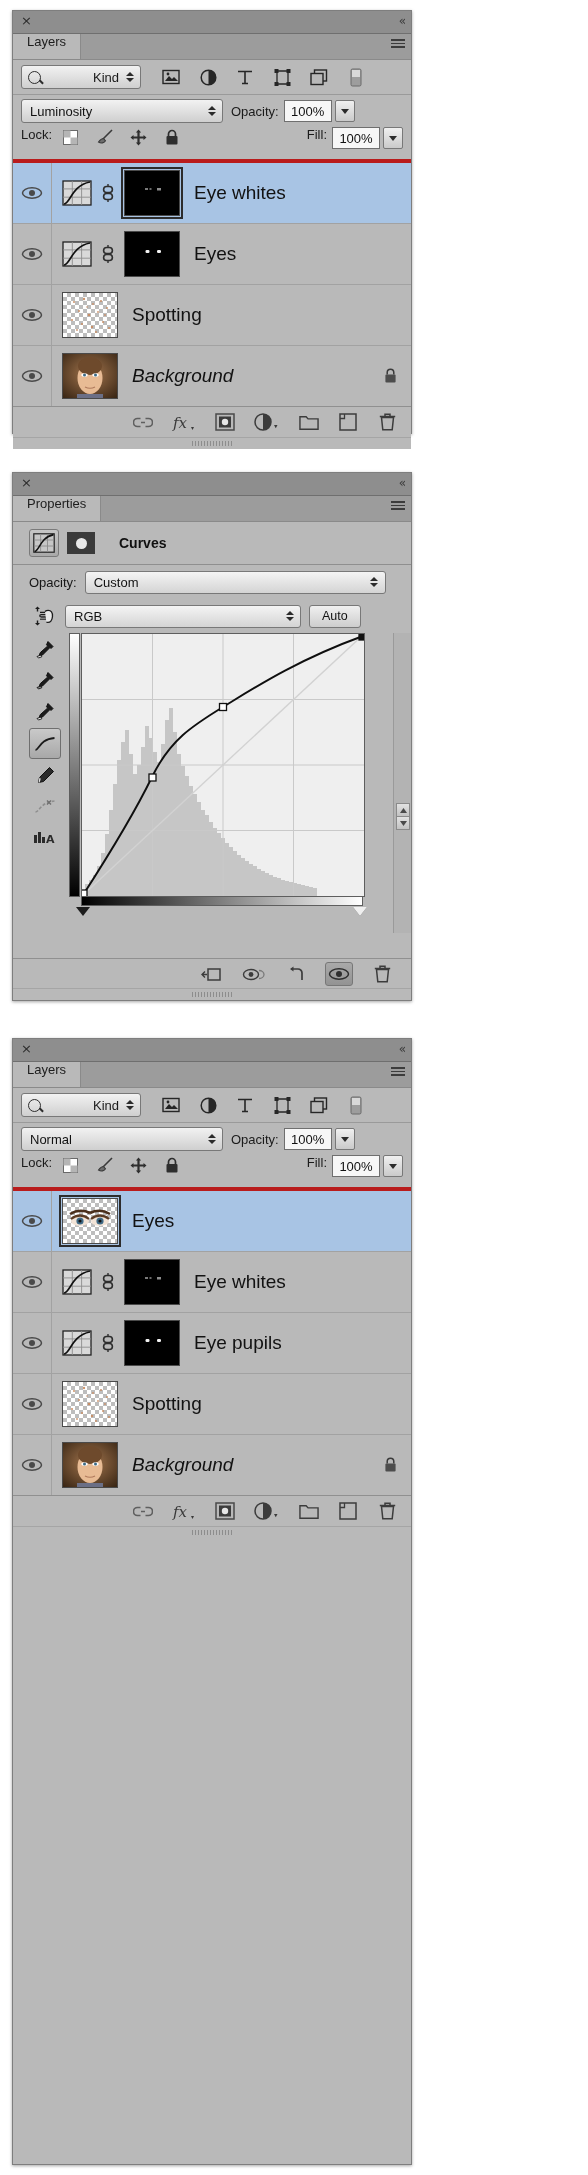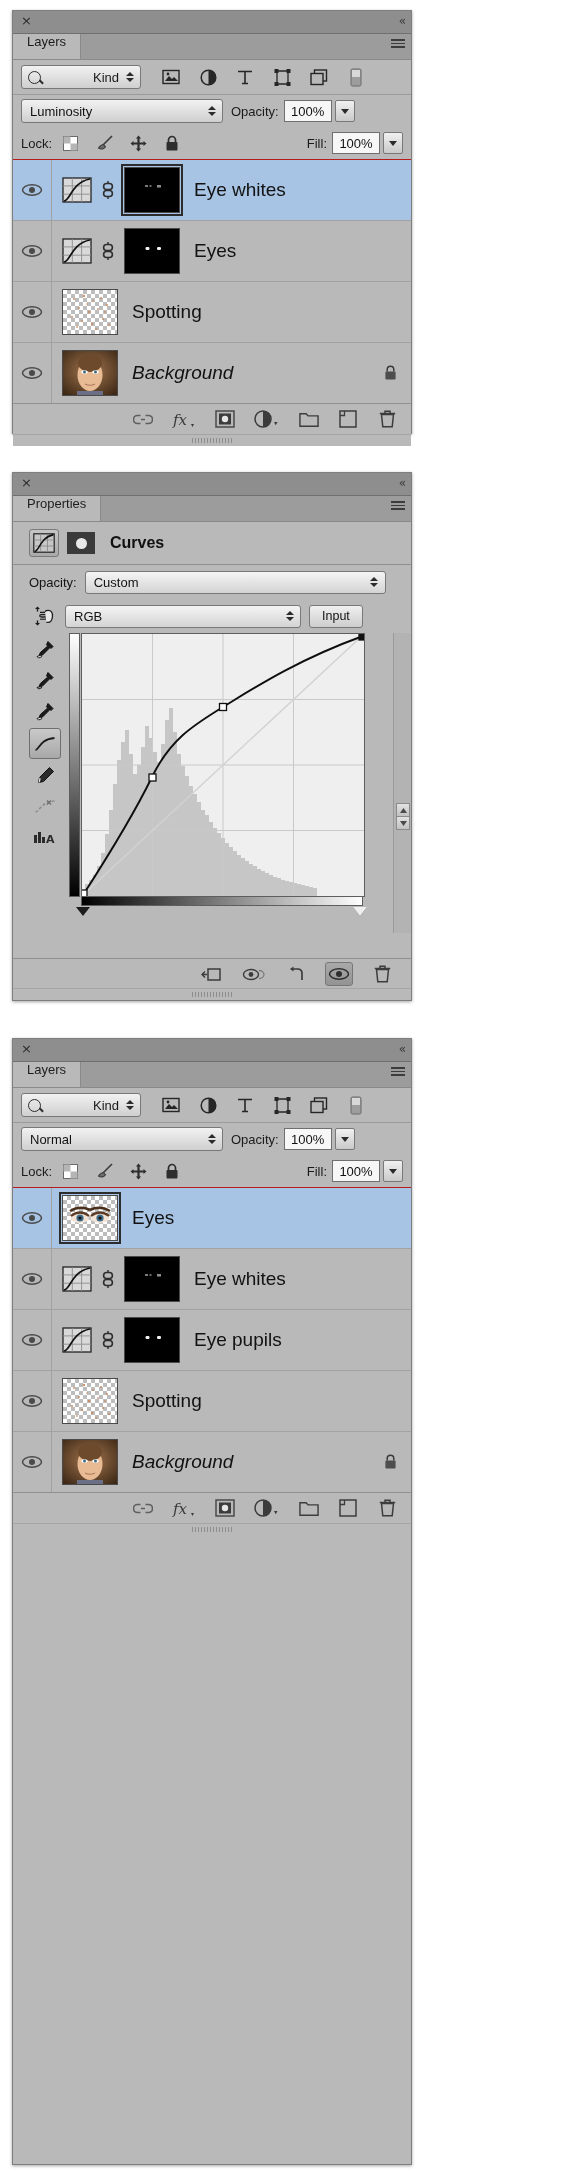--- a/index.html
+++ b/index.html
@@ -60,22 +60,22 @@
   .minilabel{font-size:13px;color:#1b1b1b;margin-left:8px;}
   .numfield{height:20px;width:46px;background:#f7f7f7;border:1px solid #6f6f6f;
       display:flex;align-items:center;justify-content:center;font-size:13px;color:#111;
       margin-left:5px;}
   .stepbtn{width:18px;height:20px;margin-left:3px;border:1px solid #787878;border-radius:2px;
       background:linear-gradient(#f0f0f0,#cacaca);display:flex;align-items:center;justify-content:center;}
   .stepbtn .tri{width:0;height:0;border-left:4px solid transparent;border-right:4px solid transparent;
       border-top:5px solid #2b2b2b;}
 
   
-  .lockrow{height:32px;display:flex;align-items:center;padding:0 8px;background:#b9b9b9;
-      border-bottom:1px solid #b91c1c;}
+  .lockrow{height:32px;display:flex;align-items:flex-start;padding:0 8px;background:#b9b9b9;
+      border-bottom:4px solid #b91c1c;}
   .lockrow .lk{font-size:13px;color:#1b1b1b;margin-right:8px;}
   .lockicons{display:flex;align-items:center;gap:14px;}
 
   .checker{background-image:
       linear-gradient(45deg,#bdbdbd 25%,transparent 25%,transparent 75%,#bdbdbd 75%),
       linear-gradient(45deg,#bdbdbd 25%,transparent 25%,transparent 75%,#bdbdbd 75%);
       background-size:8px 8px;background-position:0 0,4px 4px;background-color:#fff;}
 
   
   .layerlist{background:#b9b9b9;}
@@ -103,21 +103,21 @@
       background-image:repeating-linear-gradient(90deg,#8d8d8d 0 1px,transparent 1px 3px);}
 
   
   .prop-head{height:42px;display:flex;align-items:center;padding-left:16px;background:#b9b9b9;
       border-bottom:1px solid #8f8f8f;}
   .prop-head .btnbox{width:28px;height:26px;border:1px solid #7a7a7a;border-radius:3px;
       background:linear-gradient(#c6c6c6,#a9a9a9);display:flex;align-items:center;justify-content:center;}
   .prop-head .maskbox{width:28px;height:22px;background:#3a3a3a;margin-left:8px;
       display:flex;align-items:center;justify-content:center;}
   .prop-head .maskbox .dot{width:11px;height:11px;border-radius:50%;background:#e8e8e8;}
-  .prop-head .title{font-size:16px;font-weight:bold;color:#101010;margin-left:15px;}
+  .prop-head .title{font-size:14px;font-weight:bold;color:#101010;margin-left:24px;}
 
   .presetrow{height:34px;display:flex;align-items:center;padding-left:16px;}
   .presetrow .lab{font-size:13px;color:#161616;margin-right:8px;}
   .wide-select{height:21px;border:1px solid #787878;border-radius:3px;
       background:linear-gradient(#f4f4f4,#d4d4d4);display:flex;align-items:center;
       padding:0 4px 0 8px;font-size:13px;color:#111;}
 
   .chanrow{height:34px;display:flex;align-items:center;padding-left:16px;gap:8px;}
   .autobtn{height:21px;padding:0 12px;border:1px solid #787878;border-radius:3px;
       background:linear-gradient(#f0f0f0,#cdcdcd);display:flex;align-items:center;
@@ -523,21 +523,21 @@
         </svg>
       </span>
       <span class="wide-select" style="width:222px;margin-left:2px;">
         <span style="flex:1">RGB</span>
         <span class="updown">
             <i class="up"></i>
             <i class="dn"></i>
           </span>
       </span>
       <span class="autobtn">
-        <span>Input</span>
+        <span>Auto</span>
       </span>
     </div>
 
     <div class="curvestack">
       <div class="tooltray">
         <span class="tbtn">
           <svg width="22" height="22" viewBox="0 0 22 22">
               <path d="M14 2.5l5 5-2 2-1-1-7.5 7.5-3.5 1.2 1.2-3.5L13.7 7l-1.2-1.2z" fill="#1b1b1b" stroke="#111" stroke-width="1"></path>
               <path d="M3 17.5l3.5-1.2 1.4 1.4L4.5 19z" fill="#f3f3f3" stroke="#111" stroke-width="0.9"></path>
             </svg>

